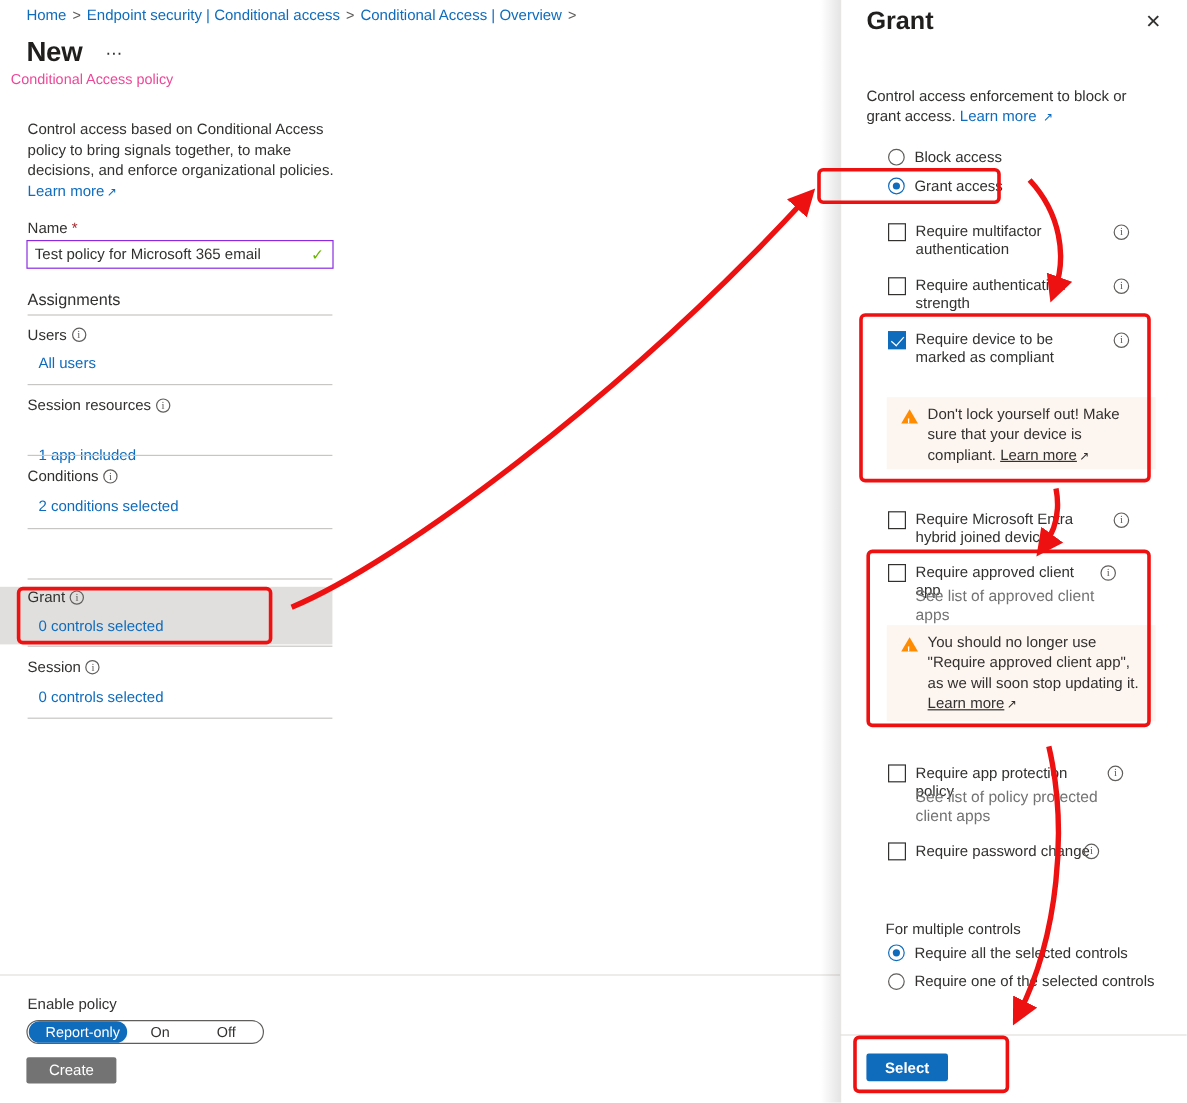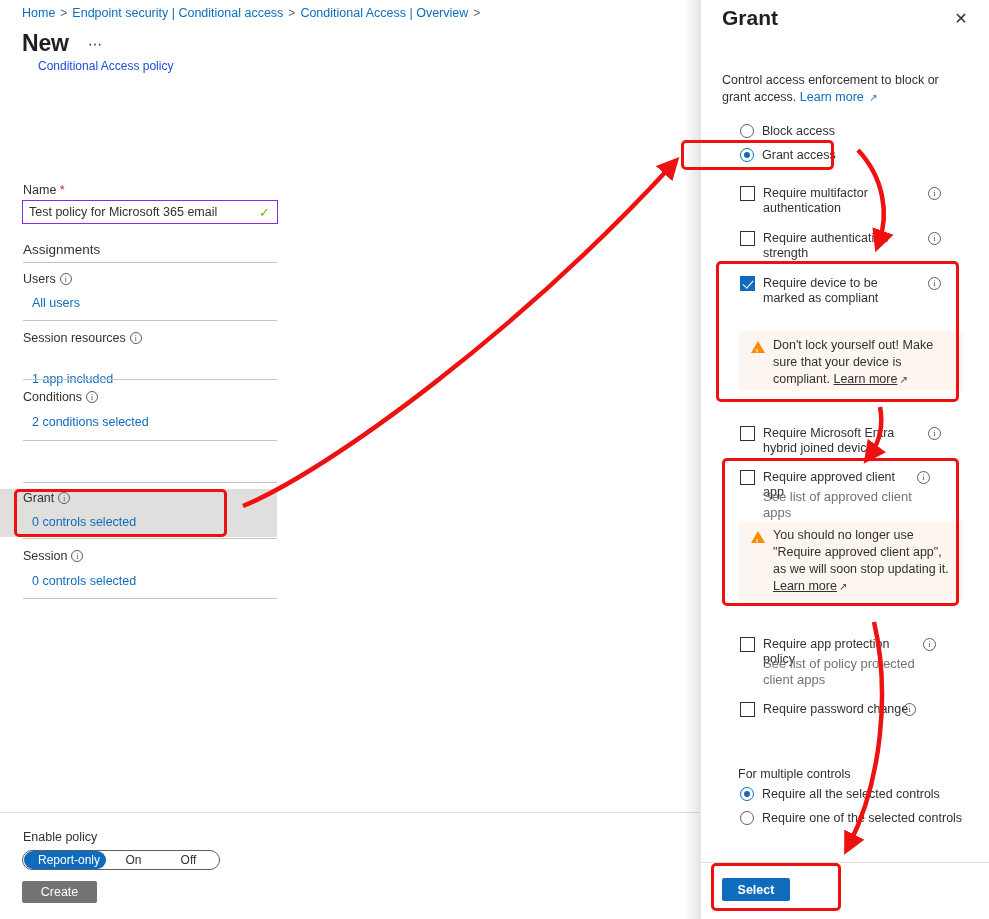--- a/index.html
+++ b/index.html
@@ -27,22 +27,22 @@
 
   .page-title {
     position: absolute; left: 22px; top: 30px;
     font-size: 23px; font-weight: 600; color: #201f1e; letter-spacing: -0.2px;
   }
   .page-ellipsis {
     position: absolute; left: 88px; top: 36px;
     font-size: 14px; color: #323130; letter-spacing: 1.5px; cursor: pointer;
   }
   .page-subtitle {
-    position: absolute; left: 38px; top: 59px;
-    font-size: 12px; color: #1d4ed8;
+    position: absolute; left: 9px; top: 59px;
+    font-size: 12px; color: #ec4899;
   }
 
   .intro-text {
     position: absolute; left: 23px; top: 100px; width: 262px;
     font-size: 12.5px; color: #323130; line-height: 17px;
   }
   .intro-link { color: #0f6cbd; text-decoration: none; cursor: pointer; }
   .ext-ico { display: inline-block; font-size: 10px; margin-left: 2px; }
 
   .field-label {
@@ -218,20 +218,24 @@
   <div class="left-panel">
 
     <div class="breadcrumb">
       <a>Home</a><span class="sep">&gt;</span><a>Endpoint security | Conditional access</a><span class="sep">&gt;</span><a>Conditional Access | Overview</a><span class="sep">&gt;</span>
     </div>
 
     <div class="page-title">New</div>
     <div class="page-ellipsis">⋯</div>
     <div class="page-subtitle">Conditional Access policy</div>
 
+    <div class="intro-text">
+      <span>Control access based on Conditional Access policy to bring signals together, to make decisions, and enforce organizational policies.</span>
+      <a class="intro-link"><span>Learn more</span><span class="ext-ico">↗</span></a>
+    </div>
 
     <div class="field-label" style="left:23px; top:183px;">
       <span>Name</span>
       <span class="req-star">*</span>
     </div>
     <div class="name-input-wrap">
       <input class="name-input" type="text" value="Test policy for Microsoft 365 email" style="">
       <span class="name-check">✓</span>
     </div>
 

